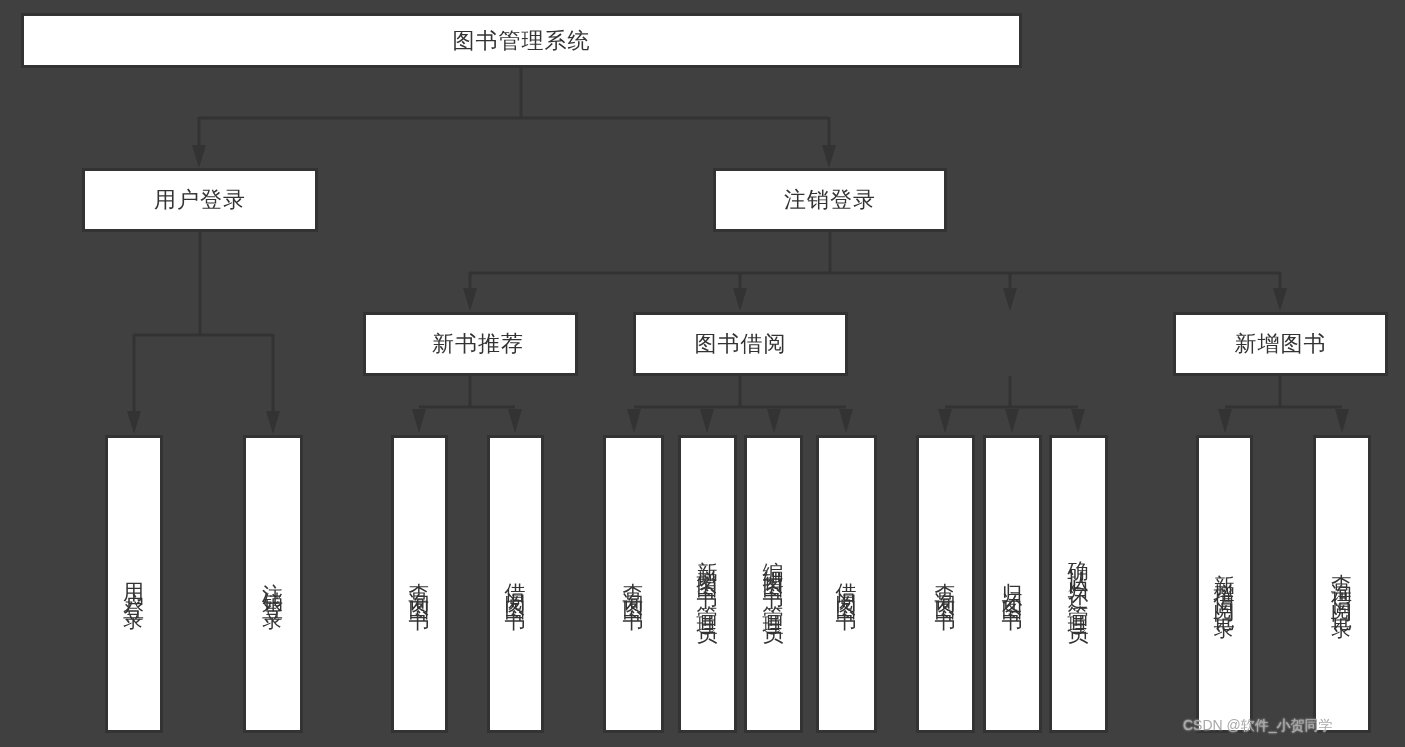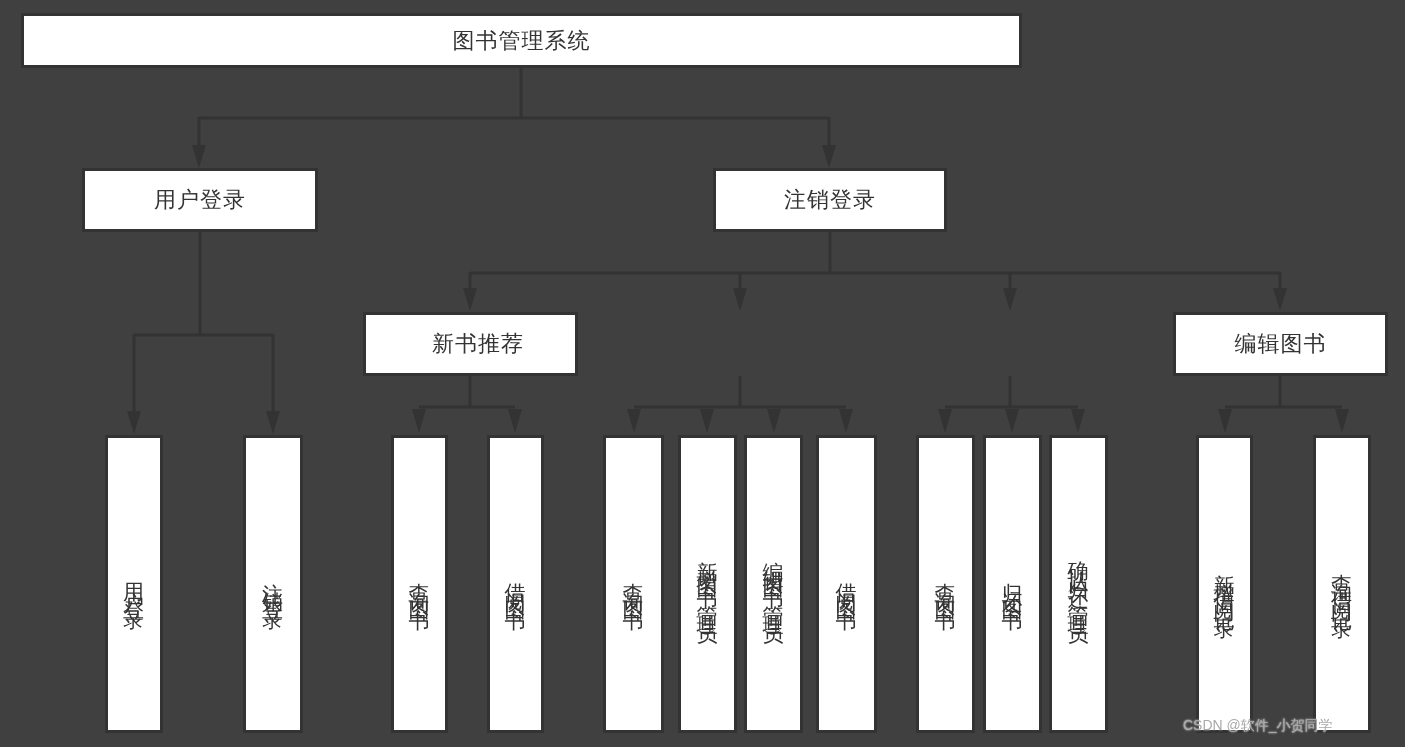--- a/index.html
+++ b/index.html
@@ -116,21 +116,22 @@
       <polygon points="1335,409 1349,409 1342,433"></polygon>
     </g>
   </svg>
 
   <div class="node h-node" style="left:21px; top:13px; width:1001px; height:55px;">图书管理系统</div>
 
   <div class="node h-node" style="left:82px; top:168px; width:236px; height:64px;">用户登录</div>
   <div class="node h-node" style="left:713px; top:168px; width:234px; height:64px;">注销登录</div>
 
   <div class="node h-node" style="left:363px; top:312px; width:215px; height:64px;padding-left:15px;">新书推荐</div>
-  <div class="node h-node" style="left:1173px; top:312px; width:215px; height:64px;">编辑图书</div>
+  <div class="node h-node" style="left:633px; top:312px; width:215px; height:64px;">图书借阅</div>
+  <div class="node h-node" style="left:1173px; top:312px; width:215px; height:64px;">新增图书</div>
 
   <div class="node leaf" style="left:105px; width:58px;">
     <span>用户登录</span>
   </div>
   <div class="node leaf" style="left:243px; width:60px;">
     <span>注销登录</span>
   </div>
 
   <div class="node leaf" style="left:391px; width:57px;">
     <span>查询图书</span>

